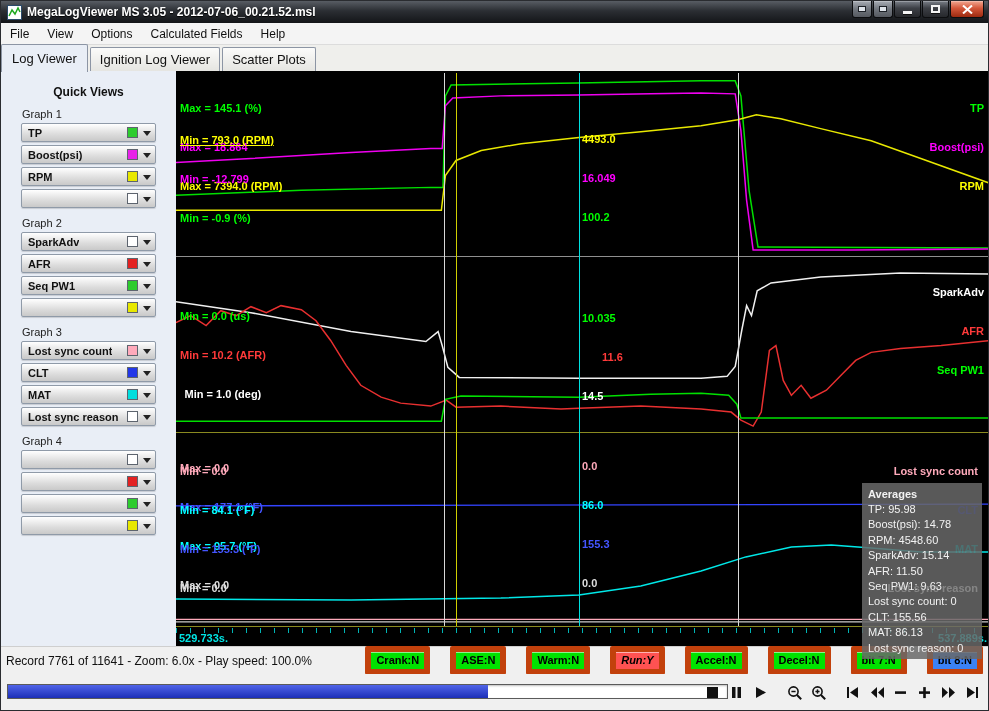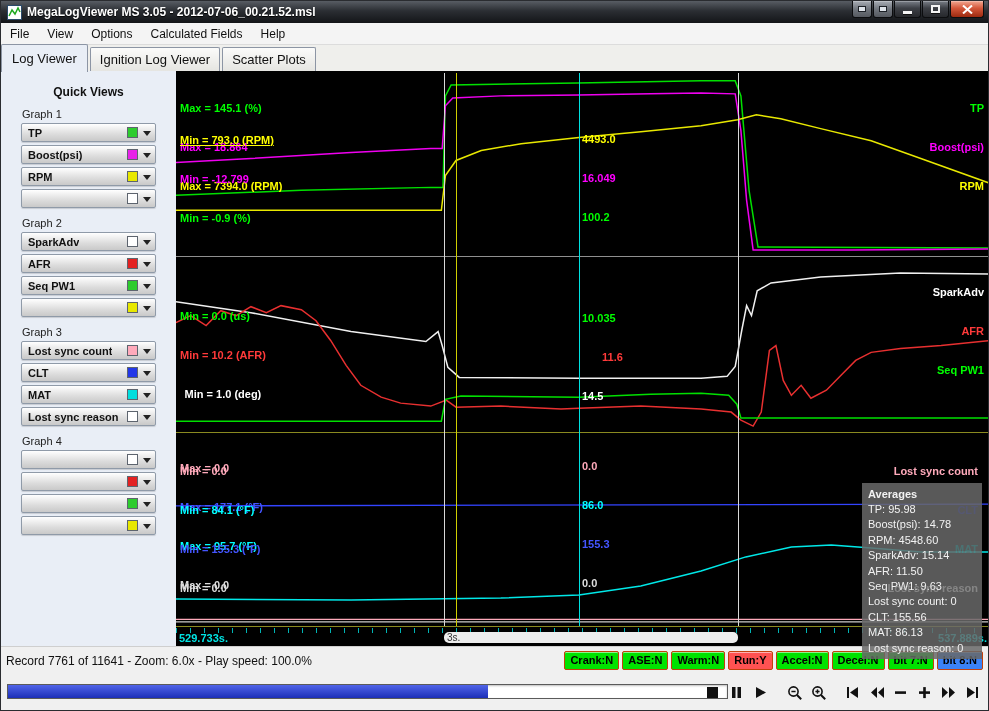--- a/index.html
+++ b/index.html
@@ -85,22 +85,22 @@
     background:repeating-linear-gradient(90deg,#00b4b4 0,#00b4b4 1px,transparent 1px,transparent 14px); }
   .time-label { position:absolute; bottom:2px; color:#00e5e5; font-size:11px; font-weight:bold; }
   .time-start { left:3px; } .time-end { right:3px; }
   .thumb { position:absolute; left:268px; width:294px; top:5px; height:11px; background:#ededed; border-radius:5px; z-index:5; }
   .thumb-label { position:absolute; left:3px; top:0; font-size:10px; line-height:11px; color:#333; }
 
   
   .statusbar { position:absolute; top:645px; left:0; right:0; height:28px; background:#f0f0f0;
     border-top:1px solid #cfcfcf; display:flex; align-items:center; padding:0 5px; font-size:12px; color:#111; }
   .record-text { flex:1; white-space:nowrap; }
-  .chip { display:inline-block; margin-left:3px; padding:2px 5px 3px; font-size:11px; font-weight:bold; color:#000;
-    border:1px solid #c2410c; border-radius:2px; box-shadow:inset 0 1px 0 rgba(255,255,255,.55); }
+  .chip { display:inline-block; margin-left:20px; padding:2px 5px 3px; font-size:11px; font-weight:bold; color:#000;
+    border:6px solid #c2410c; border-radius:2px; box-shadow:inset 0 1px 0 rgba(255,255,255,.55); }
 
   
   .bottombar { position:absolute; top:673px; left:0; right:0; height:38px; background:#f0f0f0; }
   .progress-track { position:absolute; left:6px; top:10px; width:721px; height:15px; background:#ffffff;
     border:1px solid #5a5a5a; box-shadow:inset 0 1px 2px rgba(0,0,0,.25); }
   .progress-fill { height:100%; background:linear-gradient(#5064e8,#1c2fb8); }
   .transport { position:absolute; right:5px; top:8px; display:flex; align-items:center; gap:3px; }
   .tbtn { width:21px; height:21px; display:flex; align-items:center; justify-content:center;
     background:transparent; border:none; padding:0; cursor:default; }
   .tbtn.gap-left { margin-left:10px; }
@@ -349,33 +349,30 @@
 
       <div class="vline vl-gray-l"></div>
       <div class="vline vl-yellow"></div>
       <div class="vline vl-cyan"></div>
       <div class="vline vl-gray-r"></div>
 
       <div class="timebar">
         <div class="ticks"></div>
         <span class="time-label time-start">529.733s.</span>
         <span class="time-label time-end">537.889s.</span>
-        <div class="thumb">
-          <span class="thumb-label">3s.</span>
-        </div>
       </div>
     </div>
   </div>
 
   <div class="statusbar">
     <span class="record-text">Record 7761 of 11641 - Zoom: 6.0x - Play speed: 100.0%</span>
     <span class="chip" style="background-color: rgb(0, 227, 0);">Crank:N</span>
     <span class="chip" style="background-color: rgb(0, 227, 0);">ASE:N</span>
     <span class="chip" style="background-color: rgb(0, 227, 0);">Warm:N</span>
-    <span class="chip" style="background-color: rgb(255, 82, 82);">Run:Y</span>
+    <span class="chip" style="background-color: rgb(255, 82, 82); font-style: italic;">Run:Y</span>
     <span class="chip" style="background-color: rgb(0, 227, 0);">Accel:N</span>
     <span class="chip" style="background-color: rgb(0, 227, 0);">Decel:N</span>
     <span class="chip" style="background-color: rgb(0, 227, 0);">bit 7:N</span>
     <span class="chip" style="background-color: #3b82f6;">bit 8:N</span>
   </div>
 
   <div class="bottombar">
     <div class="progress-track">
       <div class="progress-fill" style="width: 66.7%;"></div>
     </div>

